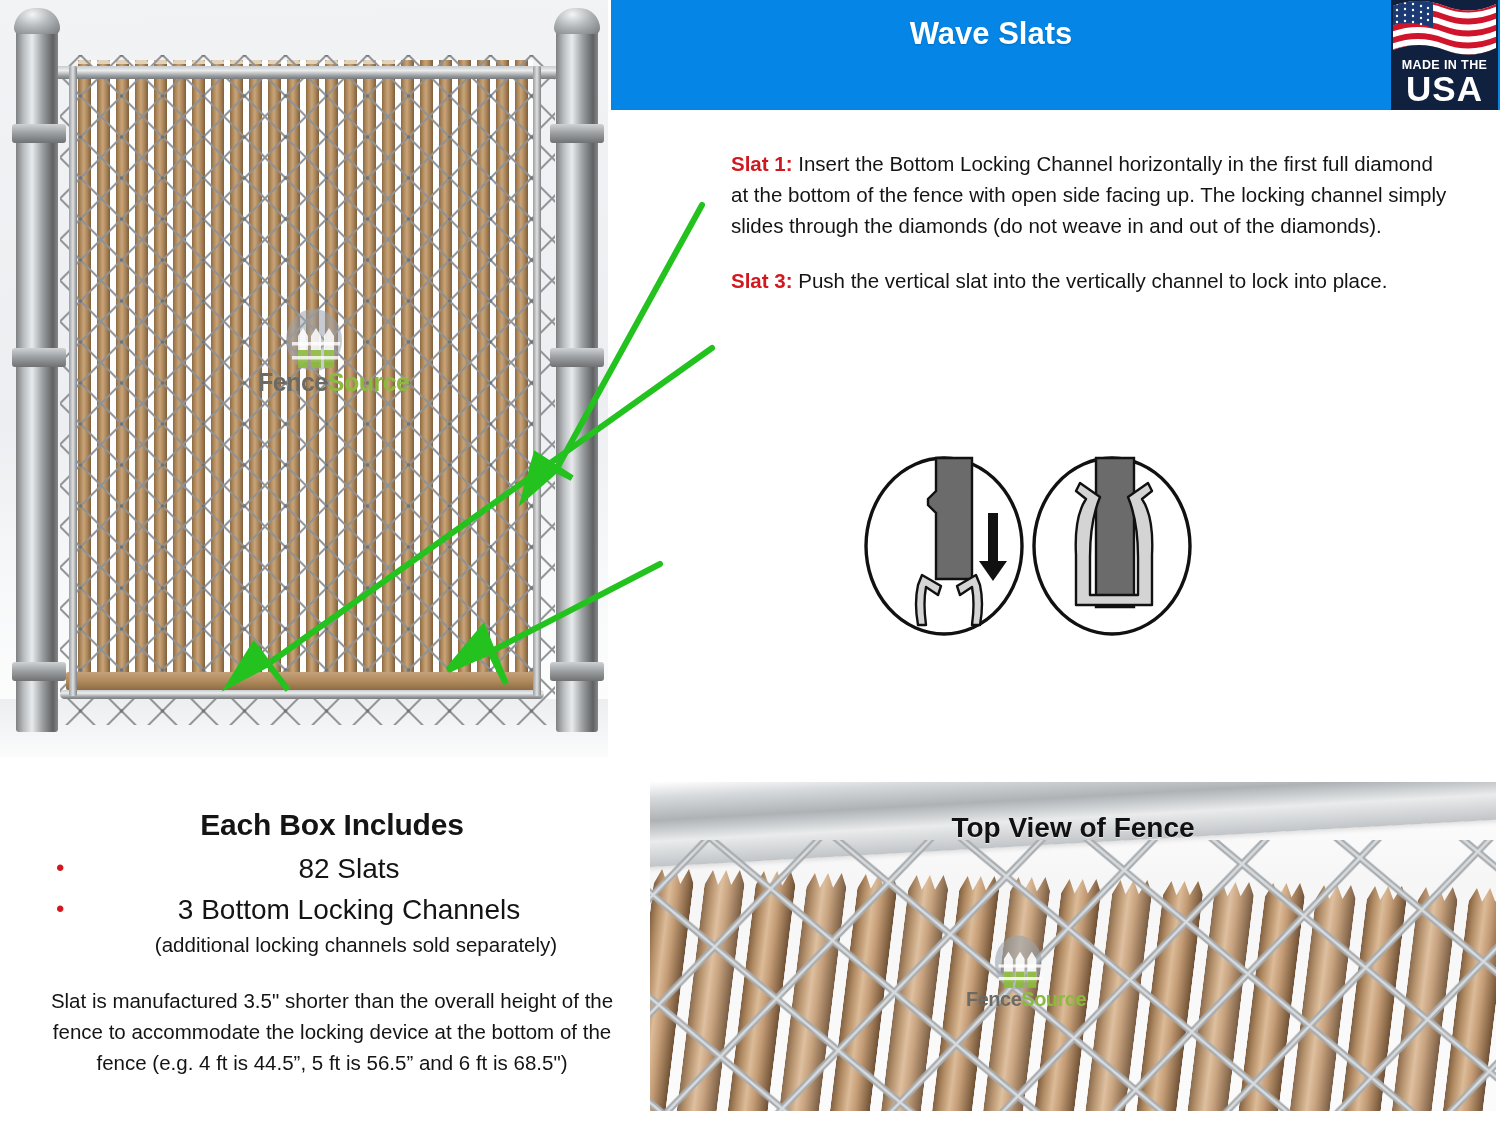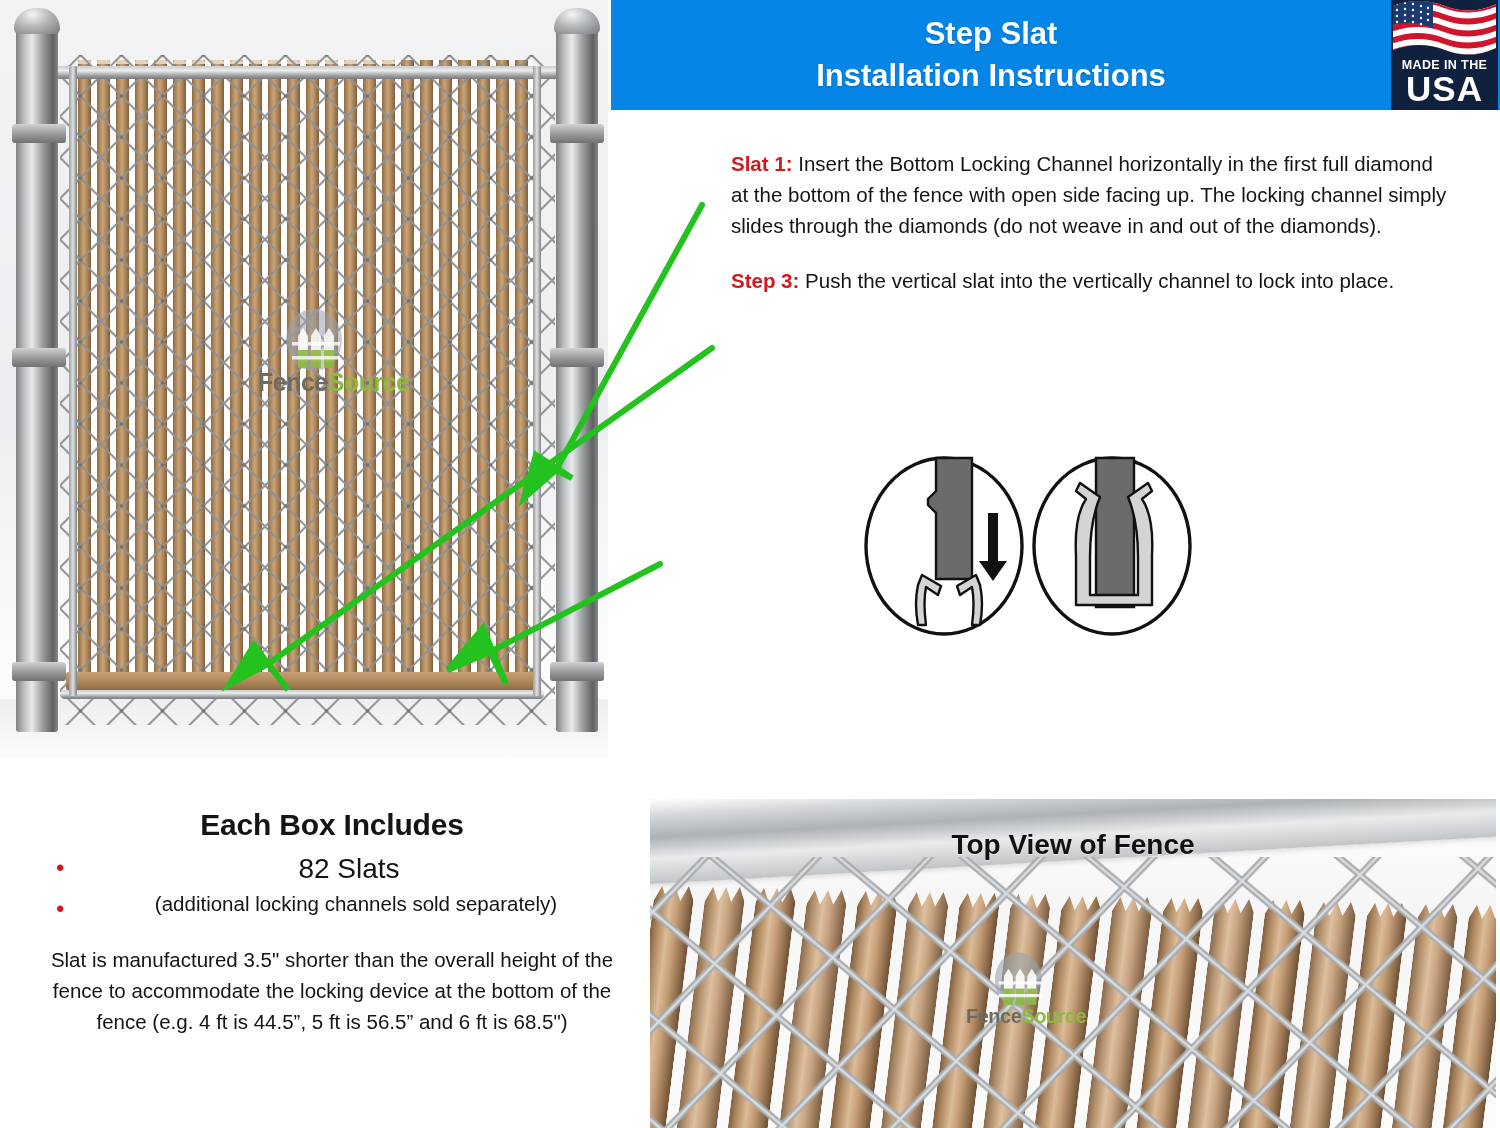--- a/index.html
+++ b/index.html
@@ -117,21 +117,21 @@
     position:absolute; left:650px; top:672px; width:846px; height:123px;
     background:#FA0A00; display:flex; align-items:center; justify-content:center;
   }
   #warning-text {
     color:#fff; font-weight:bold; font-size:27px; line-height:38px; text-align:center;
     text-shadow: 0 0 2px rgba(0,0,0,.25); padding:0 14px;
   }
 
   
   #topview-photo {
-    position:absolute; left:650px; top:799px; width:846px; height:329px;
+    position:absolute; left:650px; top:782px; width:846px; height:329px;
     background: linear-gradient(180deg,#ffffff 0%, #f6f6f7 30%, #fbfbfb 100%);
     overflow:hidden;
   }
   #topview-label {
     position:absolute; left:0; right:0; top:30px; text-align:center;
     font-size:28px; font-weight:bold; color:#111; z-index:8;
     text-shadow:0 1px 1px rgba(255,255,255,.6);
   }
   .tv-railbar {
     position:absolute; left:-20px; top:2px; width:900px; height:84px;
@@ -252,22 +252,21 @@
         <rect x="30" y="50" width="48" height="3.5" fill="#ffffff" opacity="0.8"></rect>
       </svg>
       <div style="position:absolute; left:-4px; top:62px; font-size:25px;" class="wm-text">
         <span class="wm-fence">Fence</span><span class="wm-source">Source</span>
       </div>
     </div>
   </div>
 
   <div id="header-bar">
     <div id="header-title">
-      <div>Step Slat</div>
-      <div>Installation Instructions</div>
+      <div>Wave Slats</div>
     </div>
     <div id="usa-badge">
       <svg width="107" height="60" viewBox="0 0 107 60">
         <defs>
           <clipPath id="flagclip">
               <path d="M2 6 Q28 -4 54 6 Q80 16 105 4 L105 48 Q80 60 54 50 Q28 40 2 50 Z"></path>
             </clipPath>
         </defs>
         <g clip-path="url(#flagclip)">
           <rect x="0" y="0" width="107" height="60" fill="#ffffff"></rect>
@@ -305,21 +304,21 @@
       <div class="made">MADE IN THE</div>
       <div class="usa">USA</div>
     </div>
   </div>
 
   <div id="steps">
     <p class="step">
       <span class="step-label">Slat 1:</span><span> Insert the Bottom Locking Channel horizontally in the first full diamond at the bottom of the fence with open side facing up. The locking channel simply slides through the diamonds (do not weave in and out of the diamonds).</span>
     </p>
     <p class="step" style="margin-bottom:0;">
-      <span class="step-label">Step 3:</span><span> Push the vertical slat into the vertically channel to lock into place.</span>
+      <span class="step-label">Slat 3:</span><span> Push the vertical slat into the vertically channel to lock into place.</span>
     </p>
   </div>
 
   <svg id="lock-diagram" viewBox="0 0 330 182">
 
     <g>
       <ellipse cx="82" cy="91" rx="78" ry="88" fill="#ffffff" stroke="#111" stroke-width="3.4"></ellipse>
       <path d="M74 3 L110 3 L110 124 L74 124 L74 58 L66 50 L66 44 L74 36 Z" fill="#6b6b6b" stroke="#111" stroke-width="2.4"></path>
       <path d="M56 130 Q52 148 56 170 L64 170 Q61 148 64 132 L76 140 L79 131 L60 120 Z" fill="#d4d4d4" stroke="#111" stroke-width="2.4" stroke-linejoin="round"></path>
       <path d="M118 130 Q122 148 118 170 L110 170 Q113 148 110 132 L98 140 L95 131 L114 120 Z" fill="#d4d4d4" stroke="#111" stroke-width="2.4" stroke-linejoin="round"></path>
@@ -359,20 +358,21 @@
 
   <div id="box-includes">
     <h2>Each Box Includes</h2>
     <ul>
       <li>
         <span class="bullet">•</span>
         <span>82 Slats</span>
       </li>
       <li>
         <span class="bullet">•</span>
+        <span>3 Bottom Locking Channels</span>
       </li>
     </ul>
     <div class="sub">(additional locking channels sold separately)</div>
     <div class="note">Slat is manufactured 3.5" shorter than the overall height of the fence to accommodate the locking device at the bottom of the fence (e.g. 4 ft is 44.5”, 5 ft is 56.5” and 6 ft is 68.5")</div>
   </div>
 
 
   <div id="topview-photo">
     <div class="tv-railbar"></div>
     <div id="topview-label">Top View of Fence</div>

